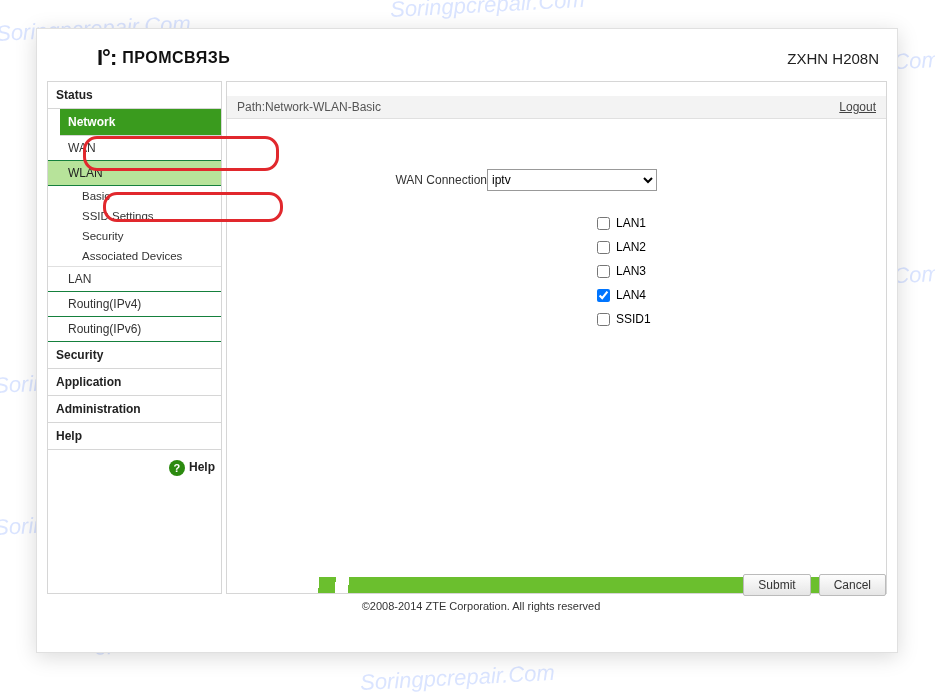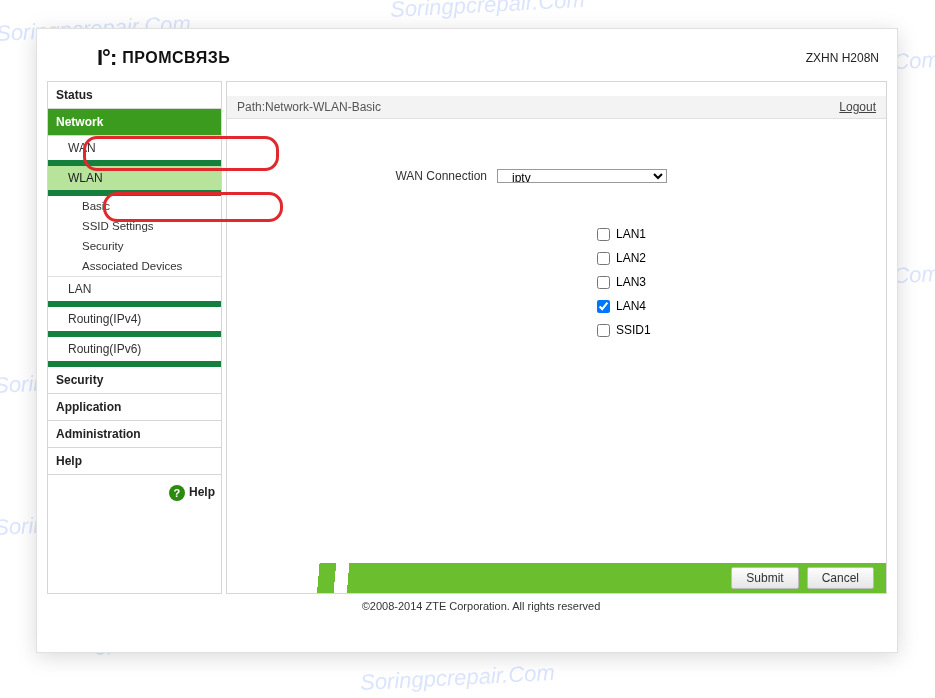--- a/index.html
+++ b/index.html
@@ -36,21 +36,21 @@
   .header-row {
     display: flex;
     justify-content: space-between;
     align-items: center;
     padding: 6px 18px 0 60px;
     height: 52px;
   }
   .logo-area { display: flex; align-items: center; gap: 6px; }
   .logo-glyph { font-size: 22px; font-weight: bold; color: #111; letter-spacing: -1px; }
   .logo-text { font-size: 16px; font-weight: 900; letter-spacing: 0.5px; color: #111; }
-  .model { font-size: 12px; font-weight: 400; color: #222; }
+  .model { font-size: 15px; font-weight: 400; color: #222; }
 
   .content-grid {
     display: flex;
     padding: 0 10px;
     gap: 4px;
   }
 
   .sidebar {
     width: 175px;
     border: 1px solid #d6d6d6;
@@ -60,25 +60,26 @@
     display: block;
     padding: 6px 8px;
     border-bottom: 1px solid #d6d6d6;
     font-weight: bold;
     color: #222;
     cursor: pointer;
   }
   .nav-item.active {
     background: #3a9b1e;
     color: #fff;
+    margin-left: 12px;
   }
   .sub-item {
     display: block;
     padding: 5px 8px 5px 20px;
-    border-bottom: 6px solid #15803d;
+    border-bottom: 1px solid #15803d;
     color: #333;
     cursor: pointer;
     position: relative;
   }
   .sub-item.selected {
     background: #b7e39a;
     color: #222;
   }
   .sub-sub-item {
     display: block;
@@ -129,46 +130,45 @@
     margin-top: 14px;
   }
   .logout { color: #444; text-decoration: underline; cursor: pointer; }
 
   .form-area {
     padding: 50px 30px 20px 110px;
   }
   .form-row {
     display: flex;
     align-items: center;
-    gap: 10px;
-    margin-bottom: 44px;
+    margin-bottom: 25px;
   }
   .form-label { width: 150px; text-align: right; color: #333; }
   select.wan {
     width: 170px;
-    height: 14px;
+    height: 22px;
     border: 1px solid #999;
     background: #fff;
     font-size: 12px;
-    padding-left: 10px;
+    padding-left: 0;
   }
   .check-list { margin-left: 260px; }
   .check-row { display: flex; align-items: center; gap: 6px; margin-bottom: 10px; }
   .check-row input { width: 13px; height: 13px; }
 
   .footer-bar {
     position: absolute;
     left: 0; right: 0;
     bottom: 0;
-    height: 30px;
+    height: 16px;
     display: flex;
     justify-content: flex-end;
     align-items: center;
     gap: 8px;
-    padding-right: 12px;
+    padding-right: 0;
     background: linear-gradient(95deg, #fff 0 14%, #6bbf2e 14% 16.5%, #fff 16.5% 18.5%, #6bbf2e 18.5% 100%);
   }
   .action-btn {
     background: linear-gradient(#fdfdfd,#e6e6e6);
     border: 1px solid #bbb;
     color: #333;
     font-size: 12px;
     padding: 3px 14px;
     cursor: pointer;
     border-radius: 2px;

